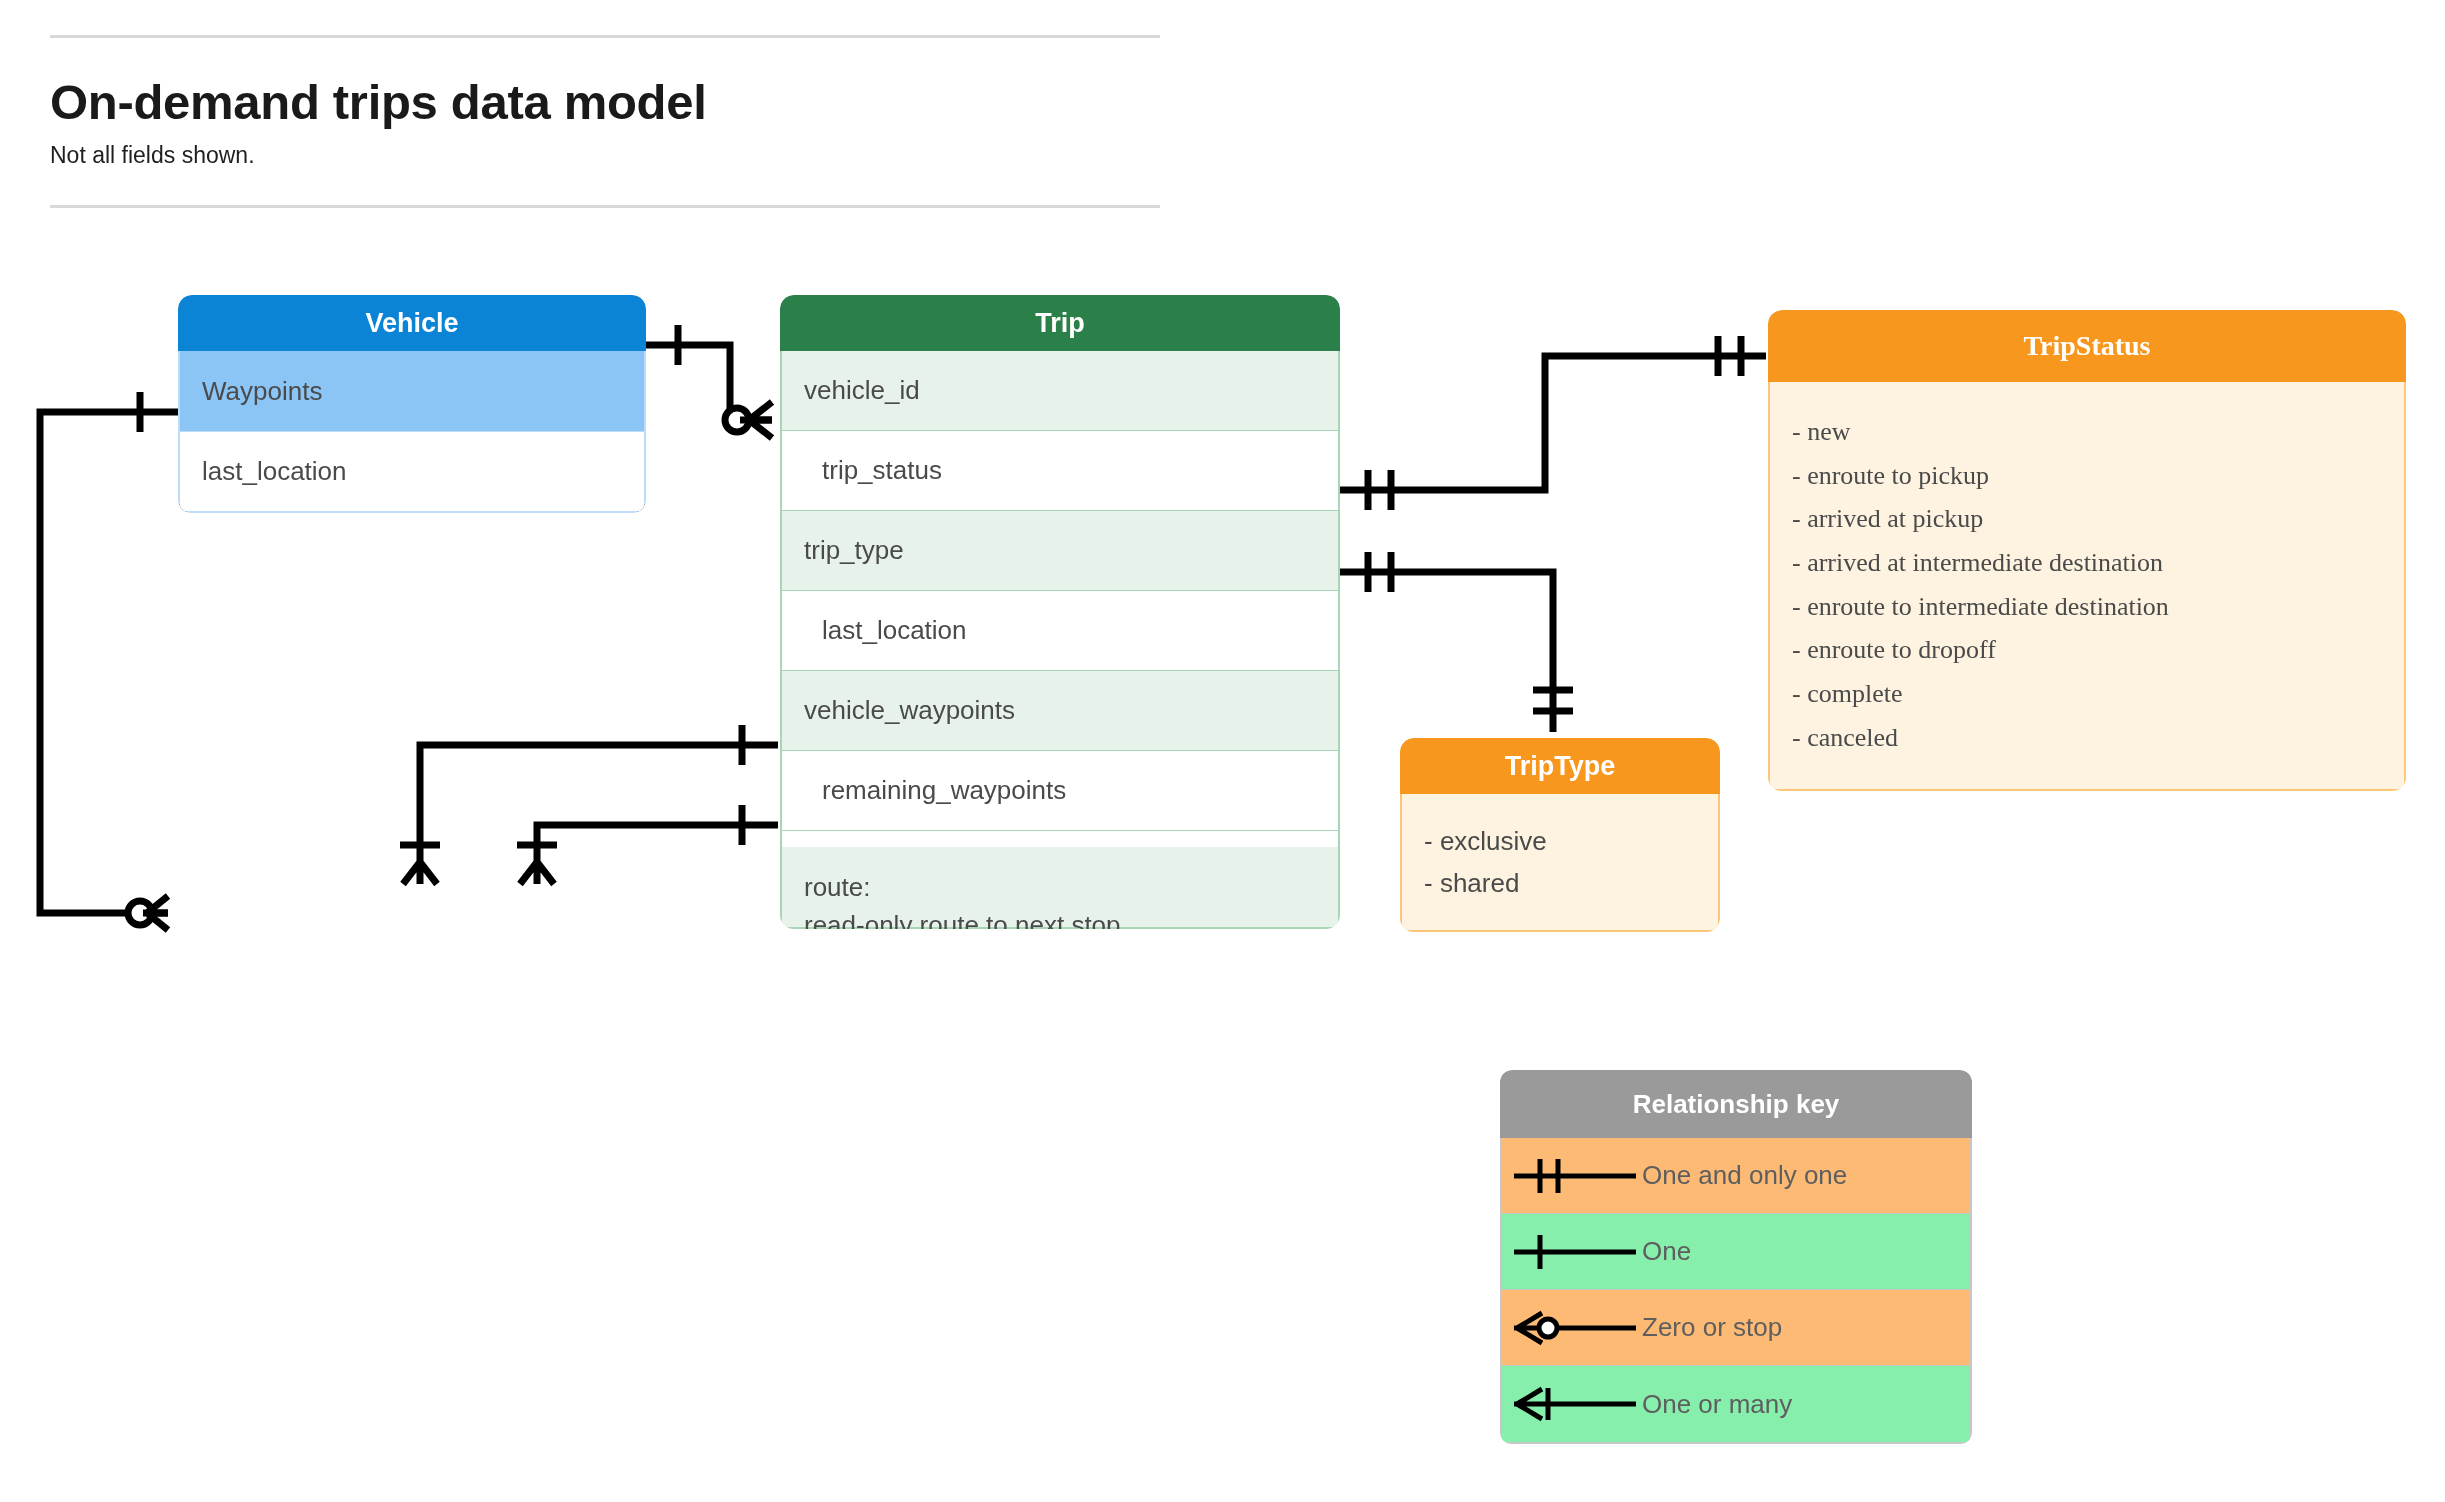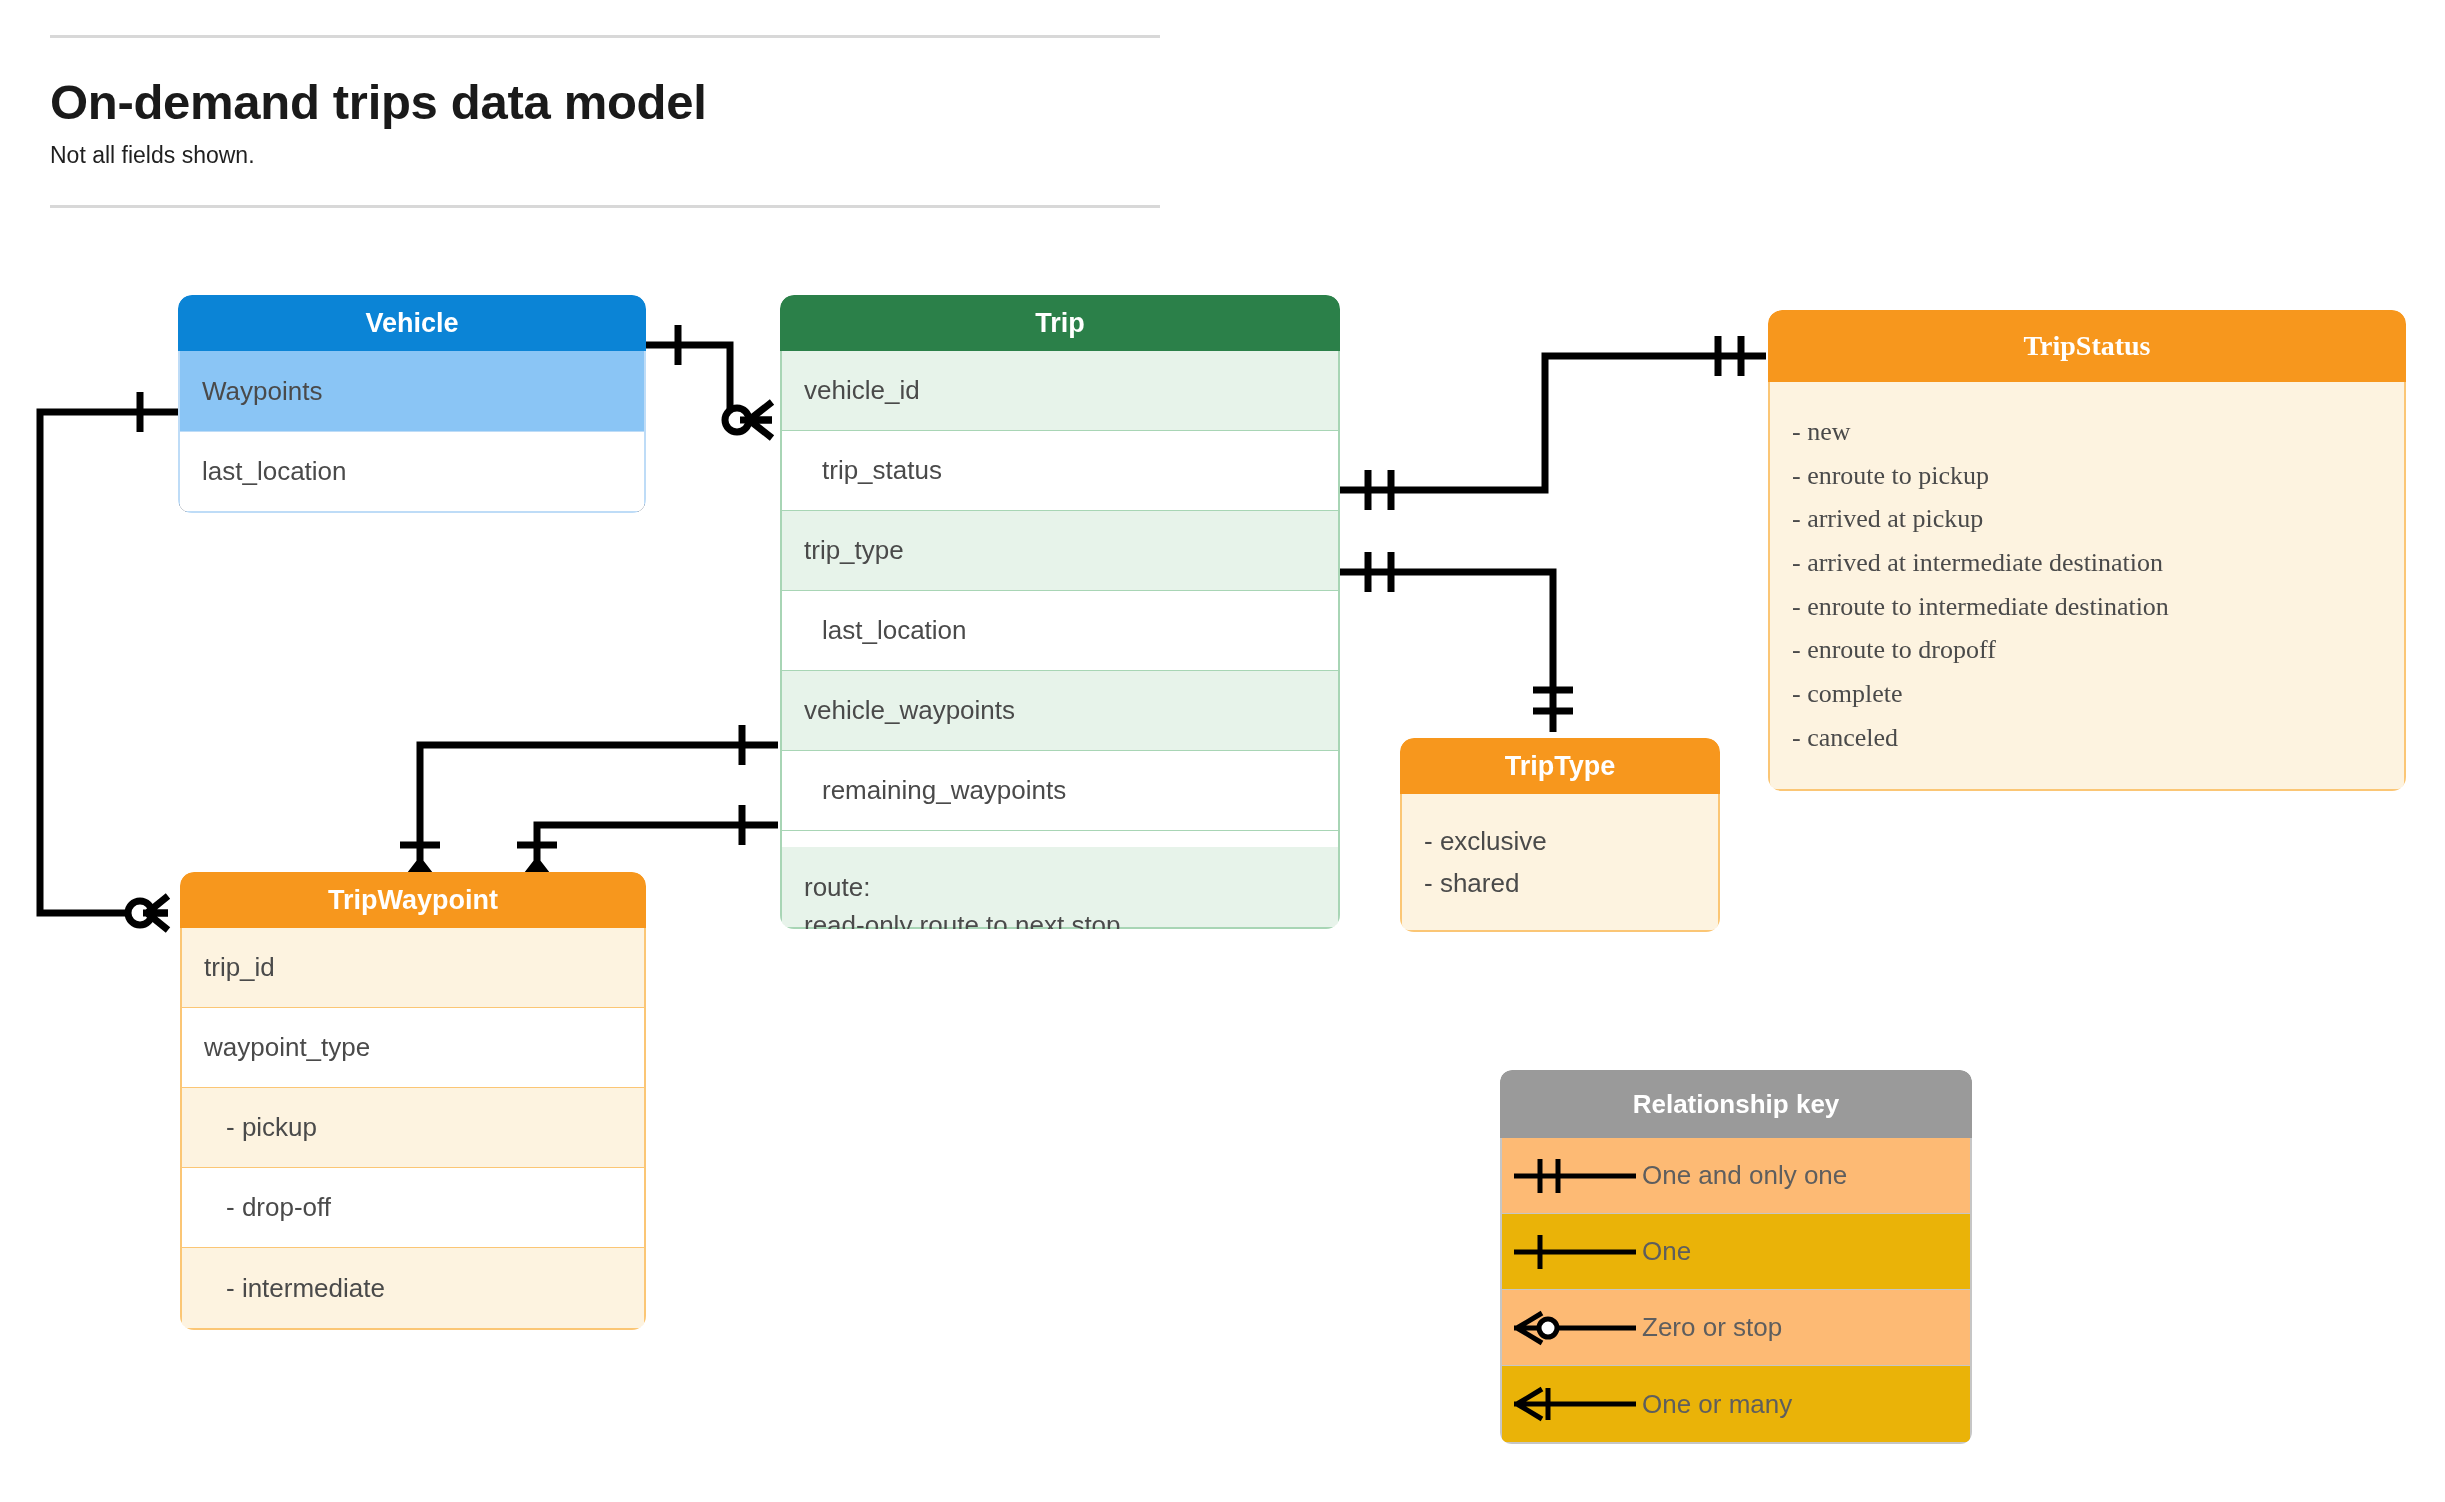--- a/index.html
+++ b/index.html
@@ -167,21 +167,21 @@
   }
   .legend-row {
     display: flex;
     align-items: center;
     height: 76px;
     border-bottom: 1px solid #c6c6c6;
     box-sizing: border-box;
   }
   .legend-row:last-child { border-bottom: none; }
   .legend-row.shade { background: #fdba74; }
-  .legend-row.white { background: #eab308; }
+  .legend-row.white { background: #86efac; }
   .legend-glyph {
     width: 140px;
     flex: 0 0 140px;
     display: flex;
     align-items: center;
     justify-content: center;
     padding-left: 6px;
     box-sizing: border-box;
   }
   .legend-label {
@@ -281,30 +281,20 @@
       <div class="row plain">last_location</div>
       <div class="row alt">vehicle_waypoints</div>
       <div class="row plain">remaining_waypoints</div>
       <div class="row alt multi">
         <div>route:</div>
         <div>read-only route to next stop</div>
       </div>
     </div>
   </div>
 
-  <div class="entity e-waypoint">
-    <div class="entity-header">TripWaypoint</div>
-    <div class="entity-body">
-      <div class="row alt">trip_id</div>
-      <div class="row plain">waypoint_type</div>
-      <div class="row alt indent">-  pickup</div>
-      <div class="row plain indent">-  drop-off</div>
-      <div class="row alt indent">-  intermediate</div>
-    </div>
-  </div>
 
   <div class="entity e-triptype">
     <div class="entity-header">TripType</div>
     <div class="entity-body">
       <div class="list-body">
         <div>- exclusive</div>
         <div>- shared</div>
       </div>
     </div>
   </div>

